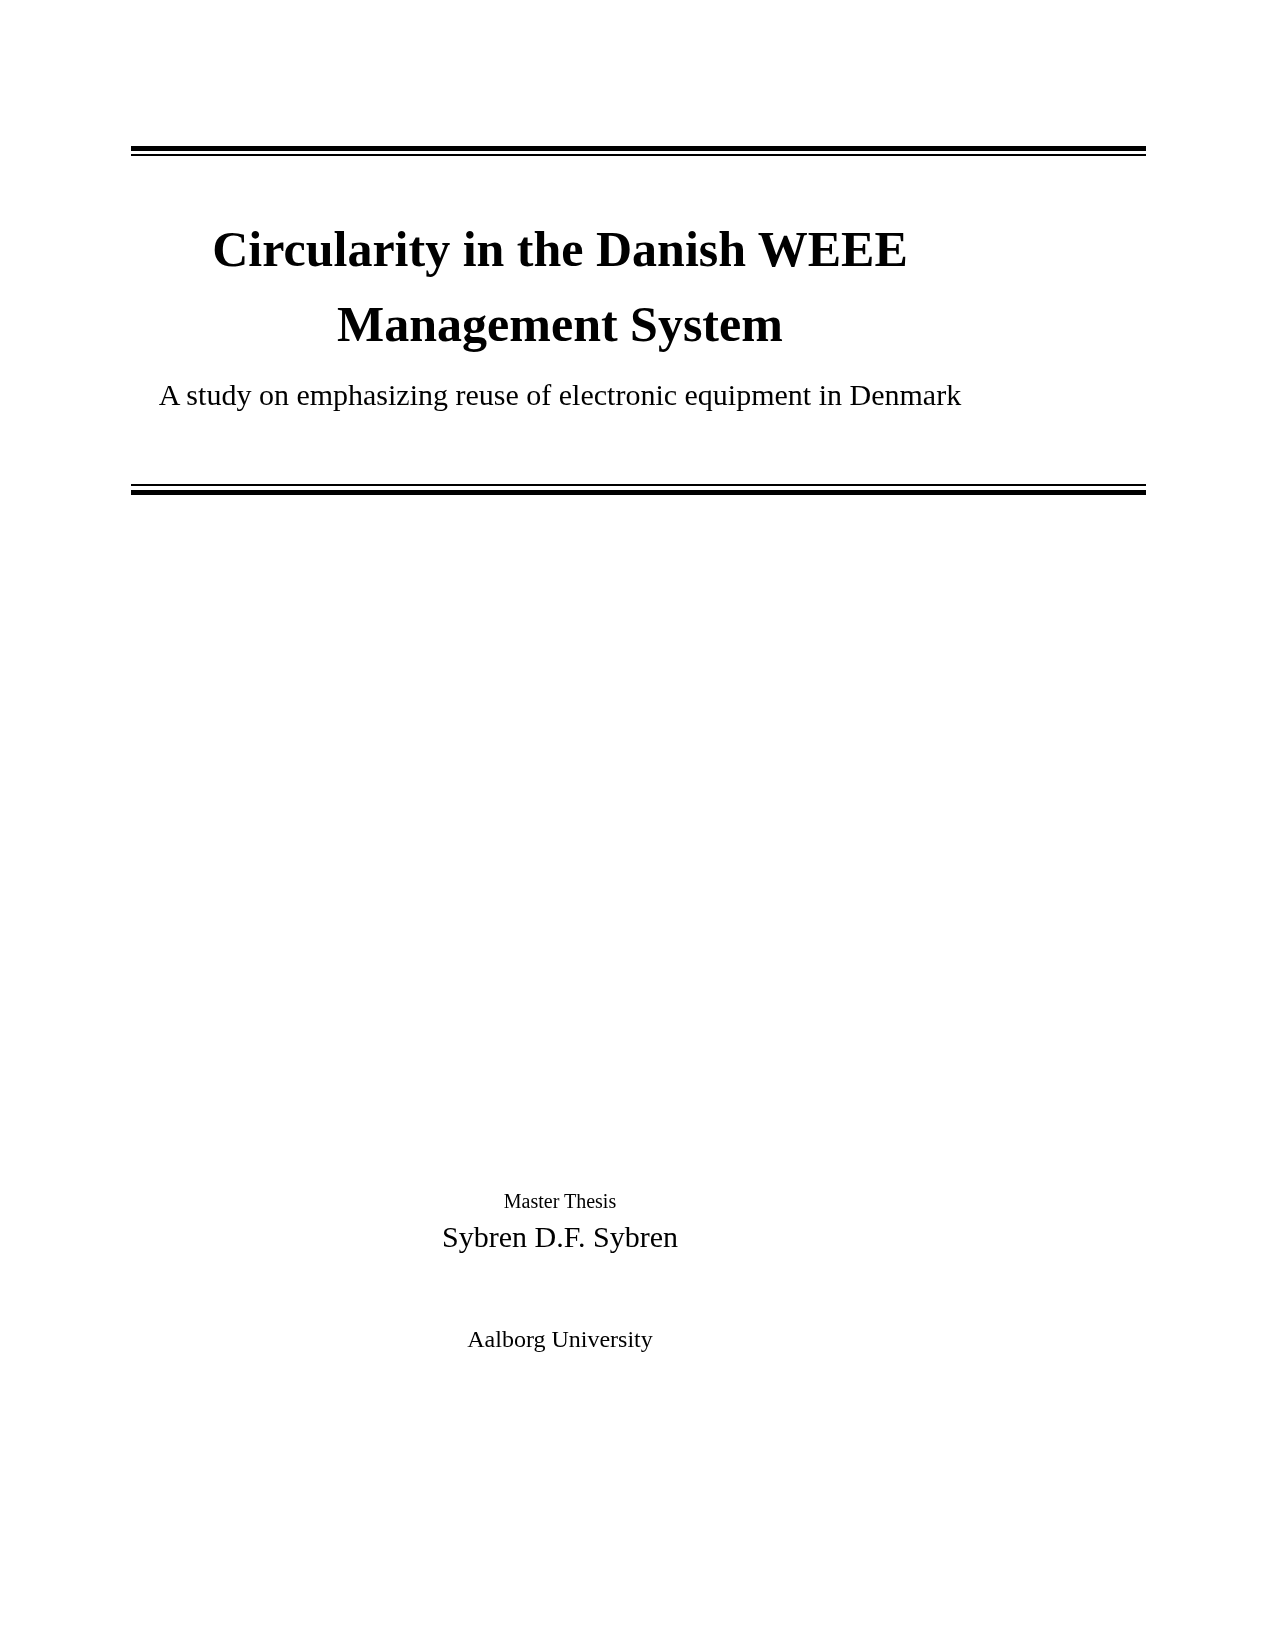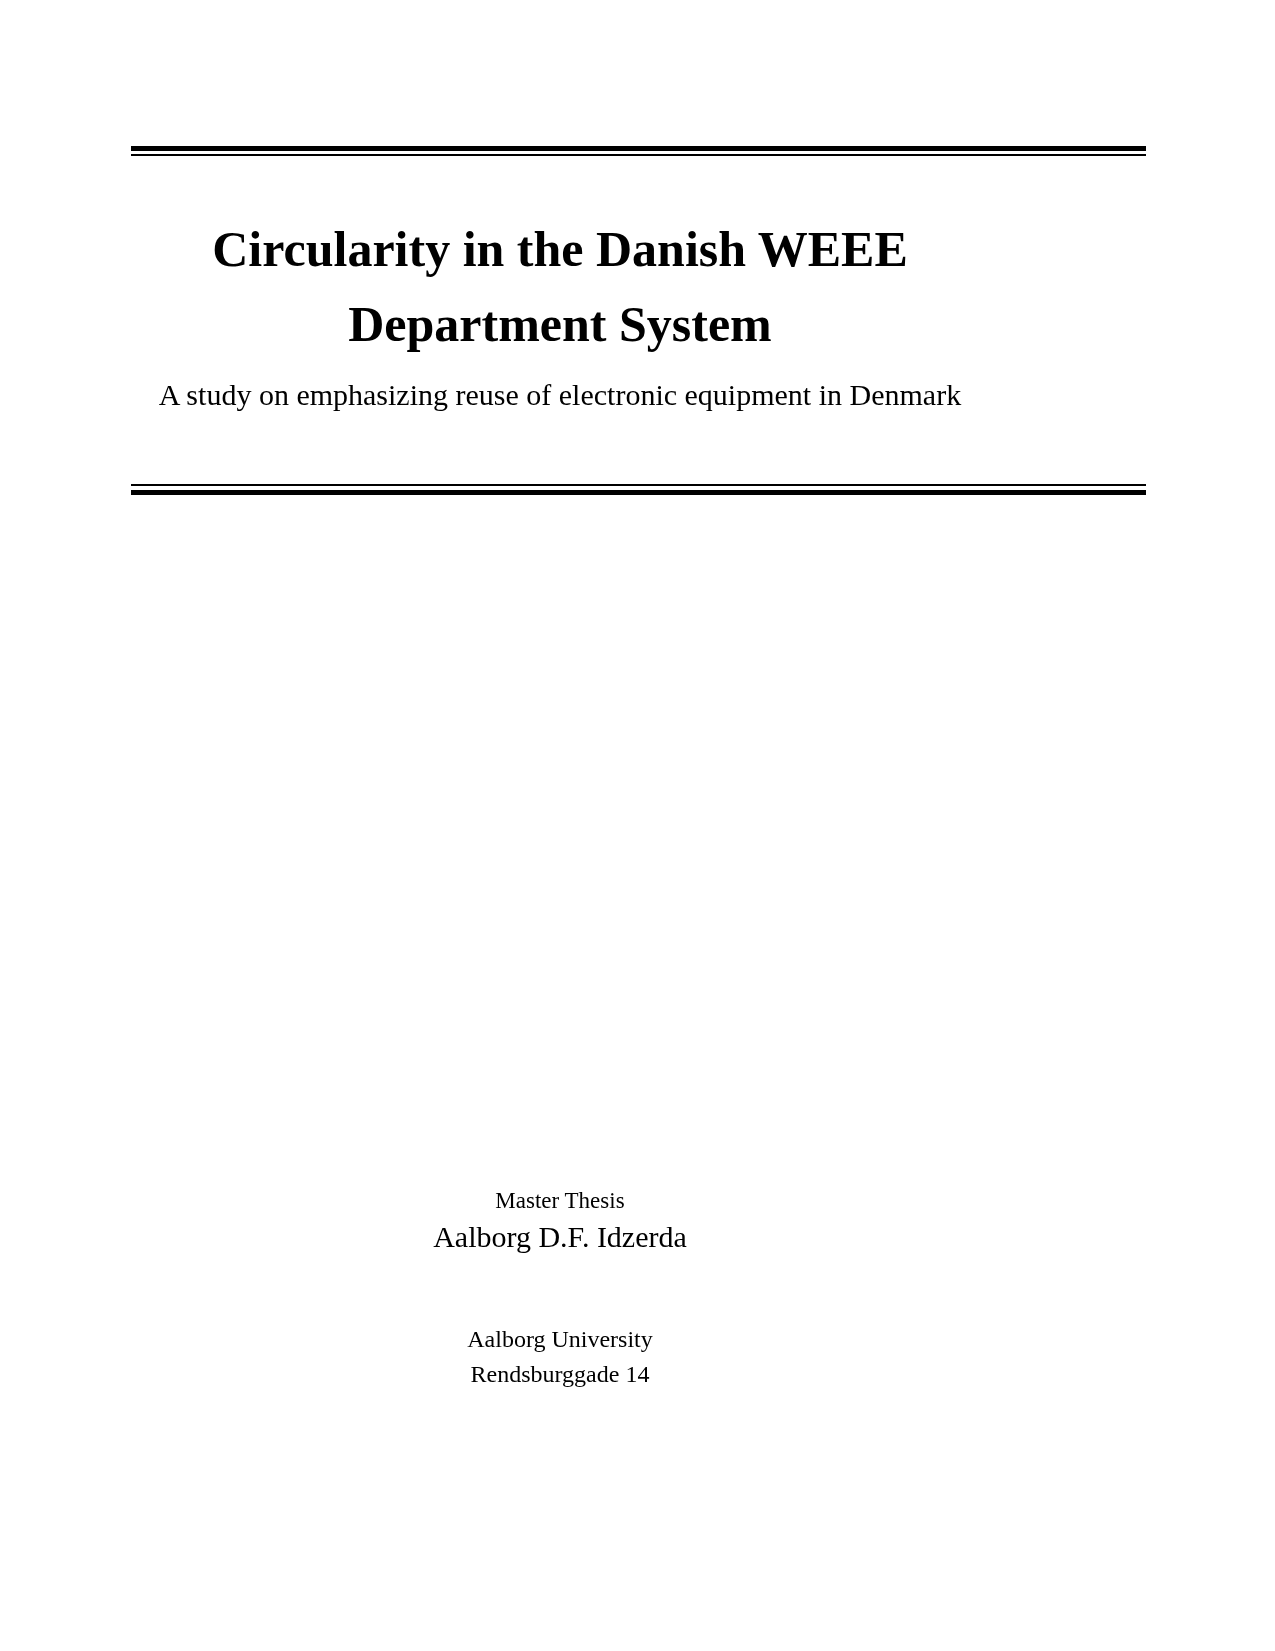--- a/index.html
+++ b/index.html
@@ -17,46 +17,45 @@
 
     .center { position: absolute; left: 0; width: 1120px; text-align: center; white-space: nowrap; }
 
     #title {
       top: 212px; font-family: "Liberation Serif", serif; font-weight: bold;
       font-size: 50px; line-height: 75px;
     }
     #subtitle {
       top: 377px; font-family: "Liberation Serif", serif; font-size: 30px; line-height: 36px; text-align: center;
     }
-    #thesis-type { top: 1186px; font-family: "Liberation Serif", serif; font-size: 23px; line-height: 30px; text-align: center; }
+    #thesis-type { top: 1186px; font-family: "Liberation Serif", serif; font-size: 20px; line-height: 30px; text-align: center; }
     #author { top: 1219px; font-family: "Liberation Serif", serif; font-size: 30px; line-height: 36px; }
     #affiliation {
       top: 1322px; font-family: "Liberation Serif", serif; font-size: 24px; line-height: 35px;
     }
     #affiliation div { height: 35px; }
   </style>
 </head>
 <body>
 
 <div id="rule-top" class="rule">
   <div class="thick"></div>
   <div class="thin"></div>
 </div>
 
 <div id="title" class="center">
   <div>Circularity in the Danish WEEE</div>
-  <div>Department System</div>
+  <div>Management System</div>
 </div>
 
 <div id="subtitle" class="center">A study on emphasizing reuse of electronic equipment in Denmark</div>
 
 <div id="rule-bottom" class="rule">
   <div class="thin"></div>
   <div class="thick"></div>
 </div>
 
 <div id="thesis-type" class="center">Master Thesis</div>
-<div id="author" class="center">Aalborg D.F. Idzerda</div>
+<div id="author" class="center">Sybren D.F. Sybren</div>
 
 <div id="affiliation" class="center">
   <div>Aalborg University</div>
-  <div>Rendsburggade 14</div>
 </div>
 
 </body></html>

